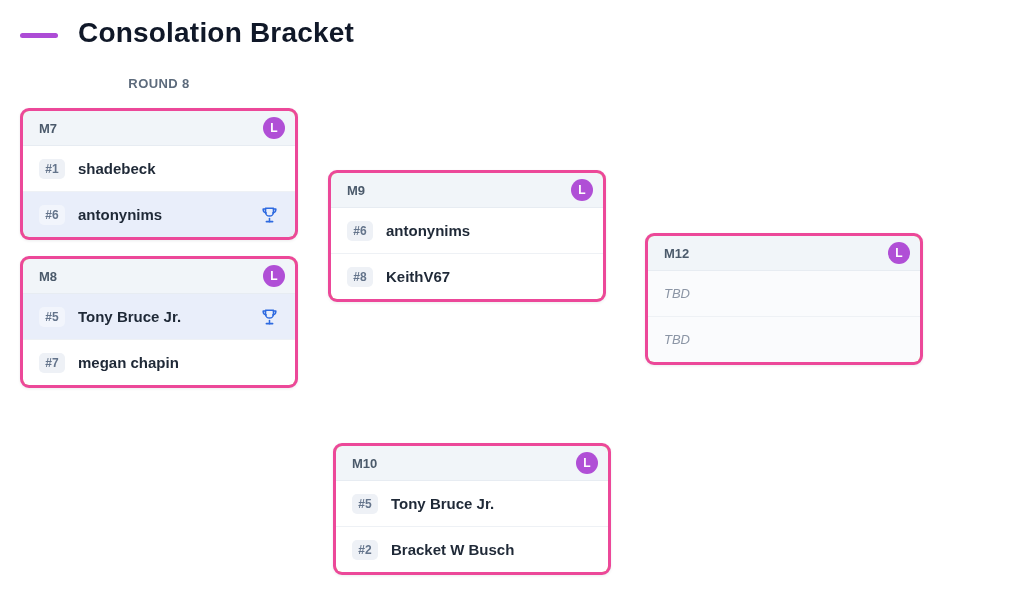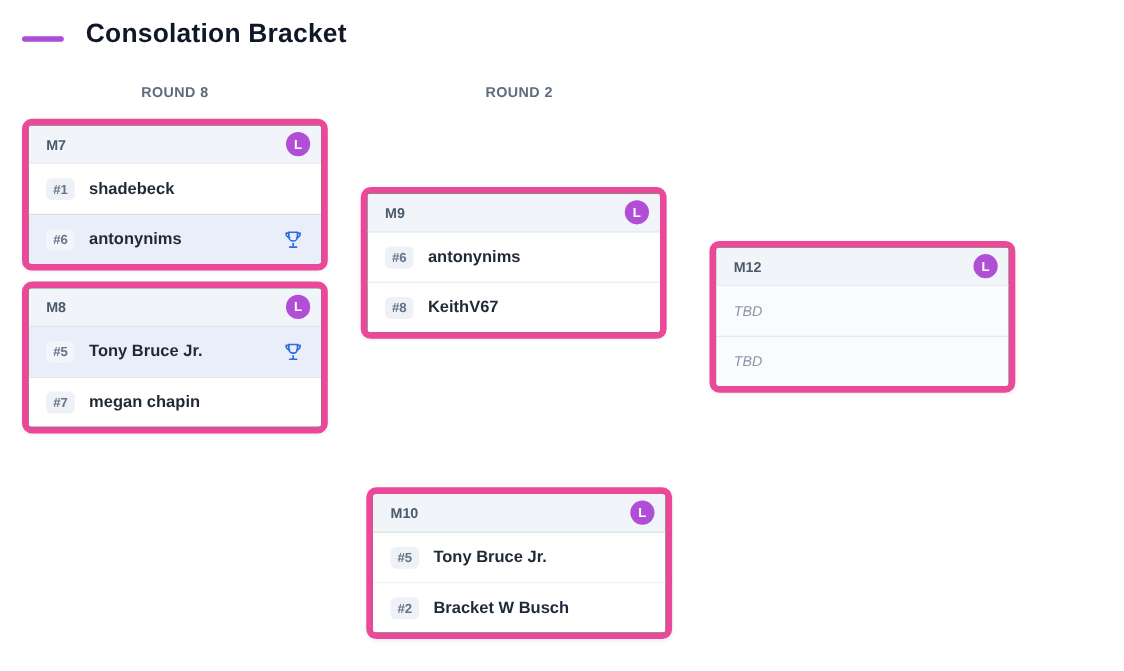--- a/index.html
+++ b/index.html
@@ -10,33 +10,33 @@
   }
   .stage{position:relative;width:1022px;height:610px;background:#fff;}
 
   
   .title-dash{
     position:absolute;left:20px;top:33px;width:38px;height:5px;
     border-radius:3px;background:#ad4cd6;
   }
   .page-title{
     position:absolute;left:78px;top:17px;margin:0;
-    font-size:24px;font-weight:700;color:#101828;letter-spacing:.2px;
+    font-size:28px;font-weight:700;color:#101828;letter-spacing:.2px;
   }
 
   
   .round-label{
     position:absolute;top:76px;width:278px;text-align:center;
     font-size:13px;font-weight:700;color:#5d6b7c;letter-spacing:.4px;
   }
 
   
   .match{
     position:absolute;width:278px;box-sizing:border-box;
-    background:#15803d;border:6px solid #ec4899;border-radius:9px;
+    background:#c2410c;border:3px solid #ec4899;border-radius:9px;
     box-shadow:0 1px 3px rgba(15,23,42,.08);
     overflow:hidden;
   }
   .match-header{
     height:34px;display:flex;align-items:center;justify-content:space-between;
     padding:0 10px 0 16px;background:#f1f5f9;border-bottom:1px solid #e7ecf2;
   }
   .match-id{font-size:13px;font-weight:600;color:#4b5a6b;}
   .badge{
     width:22px;height:22px;border-radius:50%;
@@ -65,21 +65,20 @@
 </style>
 </head>
 <body>
 
 <div class="stage">
 
   <span class="title-dash"></span>
   <h1 class="page-title">Consolation Bracket</h1>
 
   <div class="round-label" style="left:20px">ROUND 8</div>
-  <div class="round-label" style="left:333px">ROUND 2</div>
 
   <section class="match" style="left:20px;top:108px">
     <div class="match-header">
       <span class="match-id">M7</span>
       <span class="badge">L</span>
     </div>
     <div class="row">
       <span class="seed">#1</span>
       <span class="name">shadebeck</span>
     </div>
@@ -145,21 +144,21 @@
     <div class="row">
       <span class="seed">#5</span>
       <span class="name">Tony Bruce Jr.</span>
     </div>
     <div class="row">
       <span class="seed">#2</span>
       <span class="name">Bracket W Busch</span>
     </div>
   </section>
 
-  <section class="match" style="left:645px;top:219px">
+  <section class="match" style="left:645px;top:233px">
     <div class="match-header">
       <span class="match-id">M12</span>
       <span class="badge">L</span>
     </div>
     <div class="row tbd">
       <span class="tbd-name">TBD</span>
     </div>
     <div class="row tbd">
       <span class="tbd-name">TBD</span>
     </div>

